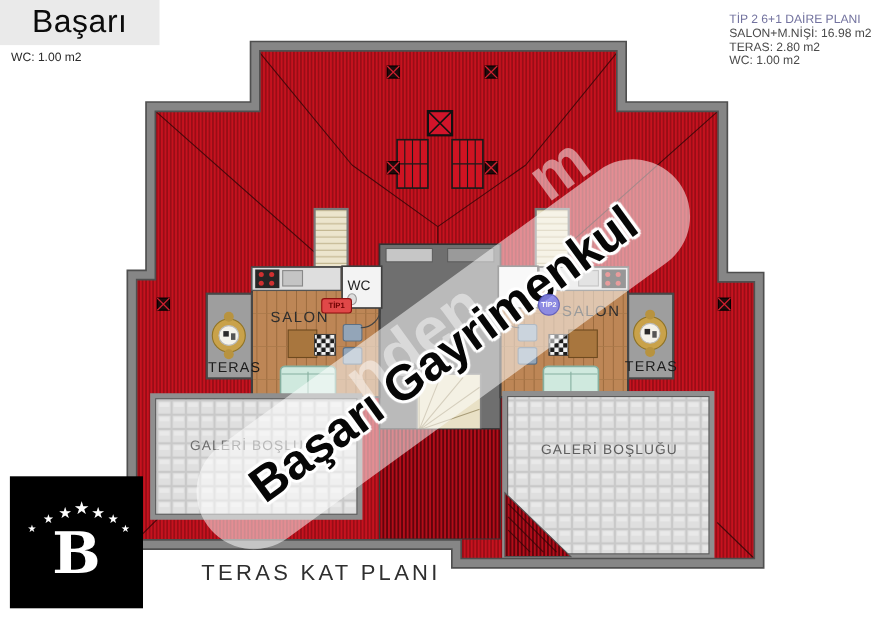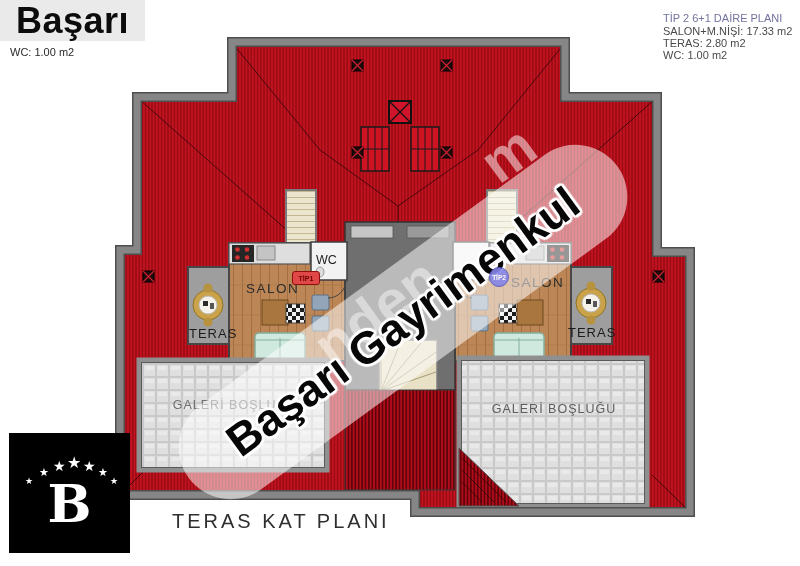--- a/index.html
+++ b/index.html
@@ -3,21 +3,21 @@
 <meta charset="utf-8">
 <style>
   html,body{margin:0;padding:0;background:#fff;}
   #stage{position:relative;width:800px;height:566px;background:#ffffff;overflow:hidden;
          font-family:"Liberation Sans",sans-serif;}
   .abs{position:absolute;}
 
   
   .brand-box{left:0;top:0;width:145px;height:41px;background:#eaeaea;
              display:flex;align-items:center;justify-content:center;}
-  .brand-text{font-size:36px;font-weight:bold;color:#0c0c0c;letter-spacing:.5px;}
+  .brand-text{font-size:29px;font-weight:normal;color:#0c0c0c;letter-spacing:.5px;}
   .left-note{left:10px;top:46px;font-size:11px;color:#2a2a2a;}
   .info-block{left:663px;top:12px;font-size:11px;line-height:12px;color:#4a4a4a;white-space:nowrap;}
   .info-title{color:#73739f;margin-bottom:1px;}
 
   
   #plan-svg{left:0;top:0;z-index:1;}
 
   
   .lbl{z-index:2;color:#333;white-space:nowrap;text-align:right;}
   .salon-l{left:246px;top:281px;font-size:13.5px;letter-spacing:1.5px;color:#2e2e2e;}
@@ -48,21 +48,21 @@
                         0 -3px 1px #fff,0 3px 1px #fff,-3px 0 1px #fff,3px 0 1px #fff;}
 
   
   .logo-box{left:9px;top:433px;width:121px;height:120px;background:#000;z-index:6;}
   .logo-b{position:absolute;left:0;right:0;top:40px;text-align:center;
           font-family:"DejaVu Serif",serif;font-weight:bold;font-size:52px;color:#fff;}
   .star{position:absolute;color:#fff;line-height:1;}
   .st1{font-size:9px;}  .st2{font-size:11px;} .st3{font-size:14px;} .st4{font-size:16px;}
   .sp1{left:16px;top:44px;} .sp2{left:30px;top:34px;} .sp3{left:44px;top:26px;}
   .sp4{left:58px;top:22px;} .sp5{left:74px;top:26px;} .sp6{left:89px;top:34px;} .sp7{left:101px;top:44px;}
-  .caption{left:172px;top:510px;font-size:20px;letter-spacing:3px;color:#2f2f2f;z-index:6;}
+  .caption{left:183px;top:510px;font-size:20px;letter-spacing:3px;color:#2f2f2f;z-index:6;}
 </style>
 </head>
 <body>
 
 <div id="stage">
 
   <svg id="plan-svg" class="abs" width="800" height="566" viewBox="0 0 800 566">
     <defs>
       <pattern id="hatch" width="3.2" height="10" patternUnits="userSpaceOnUse">
         <rect width="3.2" height="10" fill="#c6121f"></rect>
@@ -268,21 +268,21 @@
   <div class="abs wm-band">
     <span class="wm-text">Başarı Gayrimenkul</span>
   </div>
 
   <div class="abs brand-box">
     <span class="brand-text">Başarı</span>
   </div>
   <div class="abs left-note">WC: 1.00 m2</div>
   <div class="abs info-block">
     <div class="info-title">TİP 2 6+1 DAİRE PLANI</div>
-    <div>SALON+M.NİŞİ: 17.33 m2</div>
+    <div>SALON+M.NİŞİ: 16.98 m2</div>
     <div>TERAS: 2.80 m2</div>
     <div>WC: 1.00 m2</div>
   </div>
 
   <div class="abs logo-box">
     <span class="star st1 sp1">★</span>
     <span class="star st2 sp2">★</span>
     <span class="star st3 sp3">★</span>
     <span class="star st4 sp4">★</span>
     <span class="star st3 sp5">★</span>

